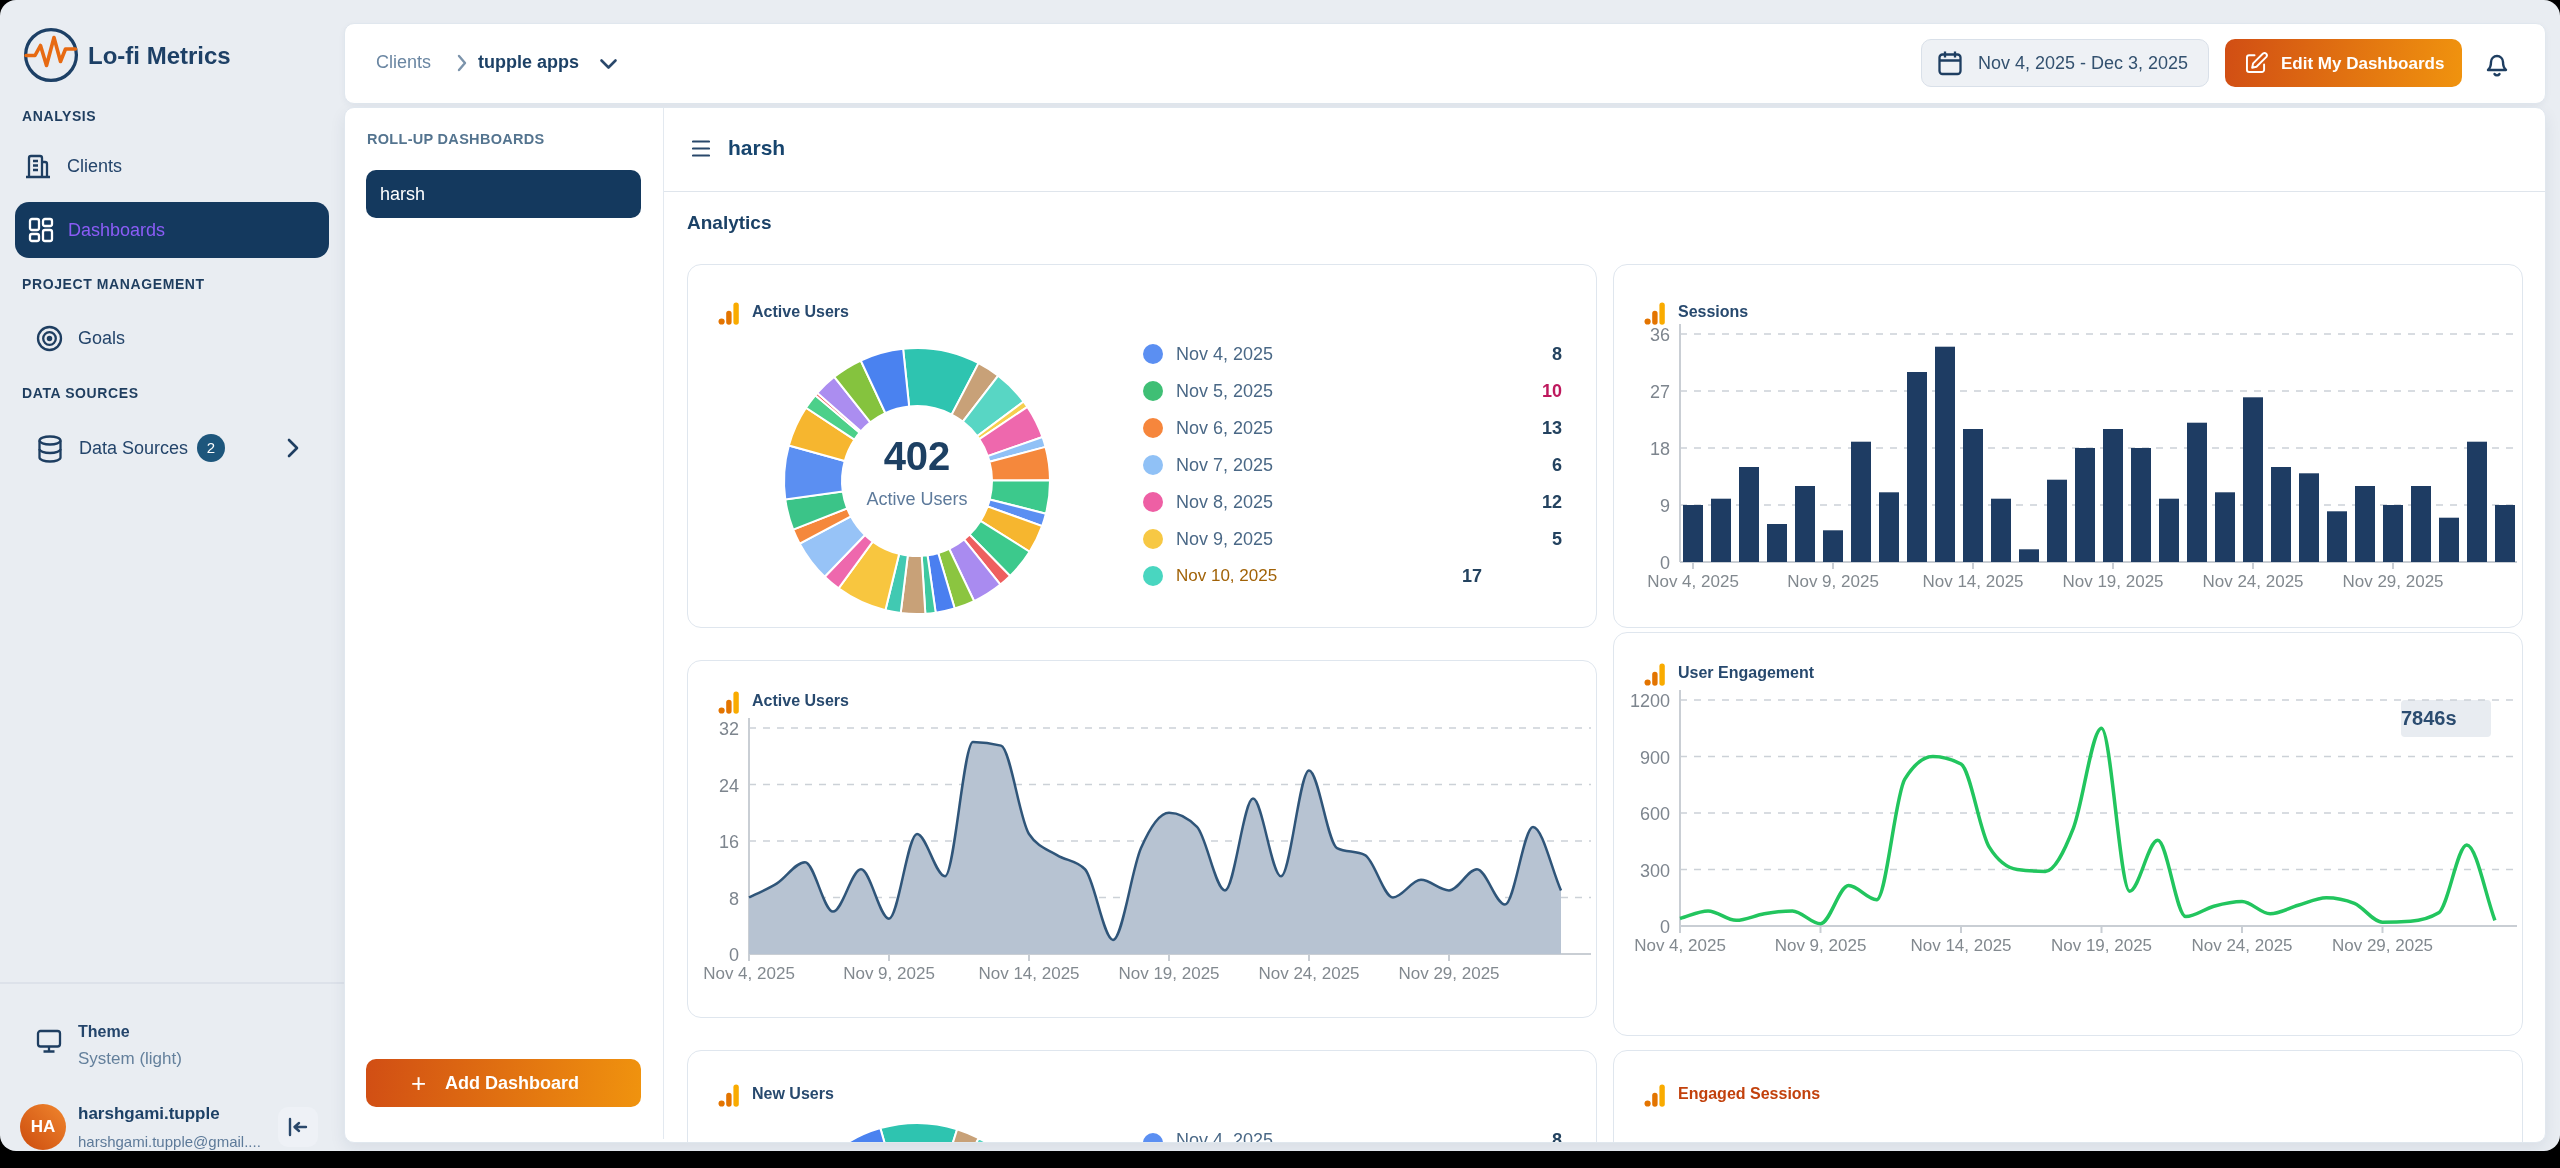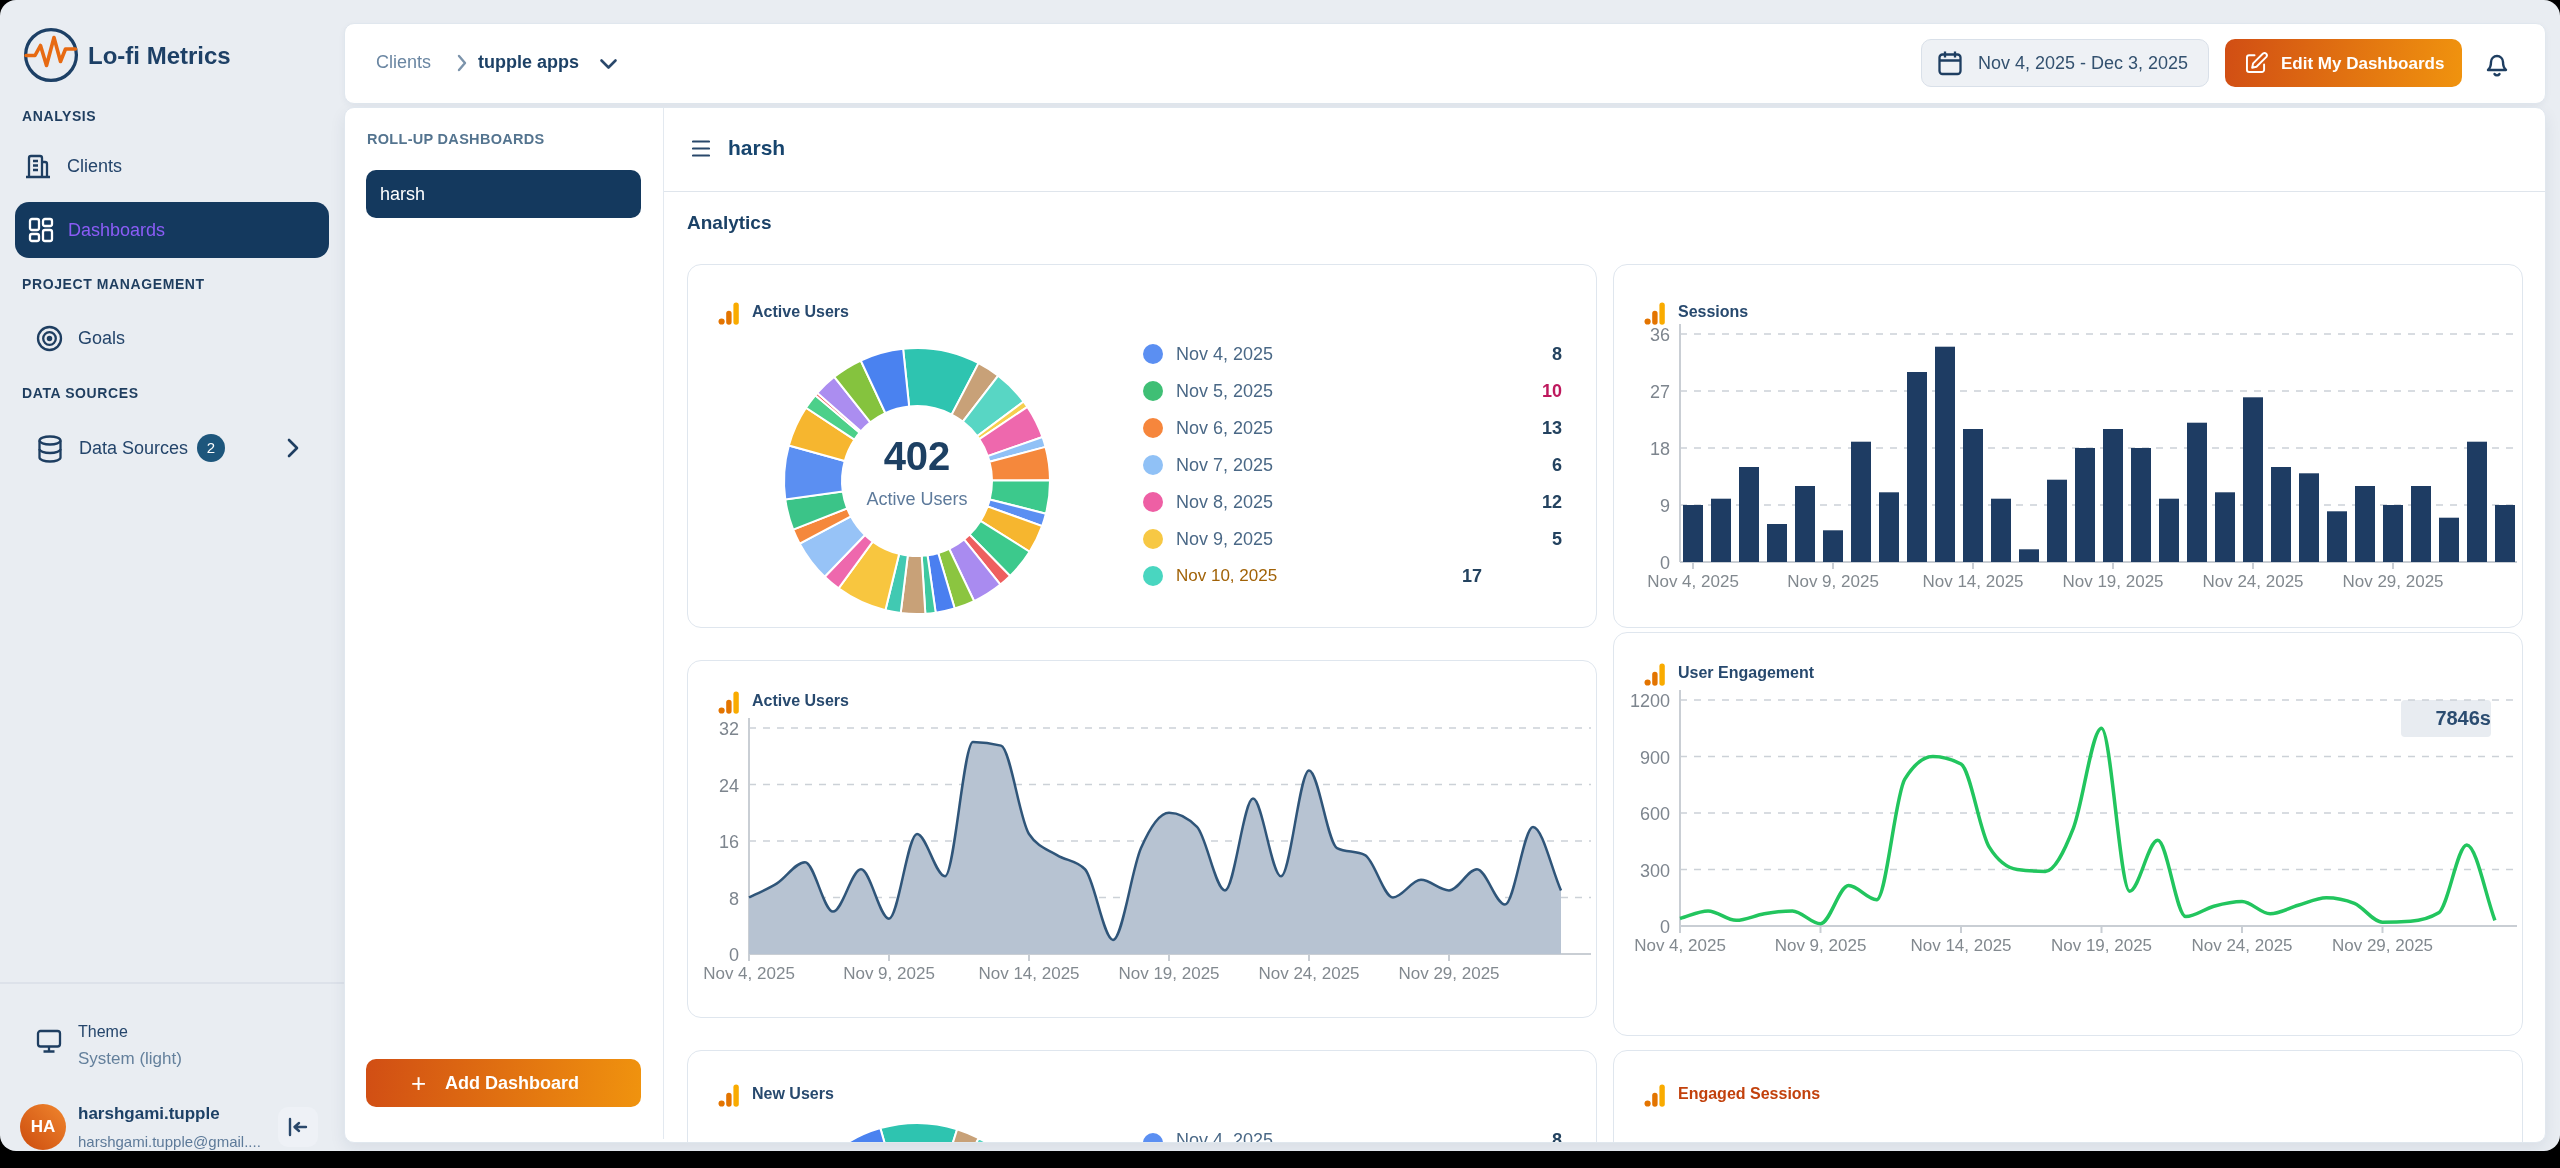--- a/index.html
+++ b/index.html
@@ -57,21 +57,21 @@
     <svg class="abs" style="left:286px;top:437px" width="14" height="22" viewBox="0 0 14 22">
 <path d="M3,3 l8,8 -8,8" fill="none" stroke="#1e3e61" stroke-width="2.6" stroke-linecap="round" stroke-linejoin="round"></path>
     </svg>
     <div class="abs" style="left:0;top:982px;width:344px;height:0;border-top:2px solid #dde2ea"></div>
     <svg class="abs" style="left:36px;top:1028px" width="26" height="26" viewBox="0 0 26 26">
 <g fill="none" stroke="#1e3e61" stroke-width="2.3" stroke-linejoin="round">
 <rect x="2" y="3" width="22" height="15.5" rx="2.5"></rect>
 <path d="M13,18.5 v4 M7.5,23.5 h11"></path>
 </g>
     </svg>
-    <div class="abs" style="left:78px;top:1024px;font-size:16px;font-weight:400;color:#24456b;line-height:1">Theme</div>
+    <div class="abs" style="left:78px;top:1024px;font-size:16px;font-weight:700;color:#24456b;line-height:1">Theme</div>
     <div class="abs" style="left:78px;top:1050px;font-size:17px;color:#64809c;line-height:1">System (light)</div>
     <div class="abs" style="left:20px;top:1104px;width:46px;height:46px;border-radius:50%;background:linear-gradient(225deg,#f0862e,#cc4c0e);color:#fff;font-size:17px;font-weight:700;text-align:center;line-height:46px">HA</div>
     <div class="abs" style="left:78px;top:1105px;font-size:17px;font-weight:700;color:#1d4166;line-height:1">harshgami.tupple</div>
     <div class="abs" style="left:78px;top:1134px;font-size:15px;color:#5d7a99;line-height:1">harshgami.tupple@gmail....</div>
     <div class="abs" style="left:278px;top:1107px;width:40px;height:40px;background:#eef1f6;border-radius:10px"></div>
     <svg class="abs" style="left:286px;top:1115px" width="24" height="24" viewBox="0 0 24 24">
 <g fill="none" stroke="#2a486b" stroke-width="2.4" stroke-linecap="round" stroke-linejoin="round">
 <path d="M4,4 v16 M20,12 H9 M13,8 l-4.5,4 4.5,4"></path>
       </g>
     </svg>
@@ -283,21 +283,21 @@
           <path d="M 61.00,236.50 C 70.33,231.79 79.67,228.26 89.00,222.38 C 98.33,216.49 107.67,201.19 117.00,201.19 C 126.33,201.19 135.67,250.62 145.00,250.62 C 154.33,250.62 163.67,208.25 173.00,208.25 C 182.33,208.25 191.67,257.69 201.00,257.69 C 210.33,257.69 219.67,172.94 229.00,172.94 C 238.33,172.94 247.67,215.31 257.00,215.31 C 266.33,215.31 275.67,81.12 285.00,81.12 C 294.33,81.12 303.67,82.30 313.00,84.66 C 322.33,87.01 331.67,158.81 341.00,172.94 C 350.33,187.06 359.67,188.24 369.00,194.12 C 378.33,200.01 387.67,198.83 397.00,208.25 C 406.33,217.67 415.67,278.88 425.00,278.88 C 434.33,278.88 443.67,208.25 453.00,187.06 C 462.33,165.88 471.67,151.75 481.00,151.75 C 490.33,151.75 499.67,156.46 509.00,165.88 C 518.33,175.29 527.67,229.44 537.00,229.44 C 546.33,229.44 555.67,137.62 565.00,137.62 C 574.33,137.62 583.67,215.31 593.00,215.31 C 602.33,215.31 611.67,109.38 621.00,109.38 C 630.33,109.38 639.67,182.35 649.00,187.06 C 658.33,191.77 667.67,189.42 677.00,194.12 C 686.33,198.83 695.67,236.50 705.00,236.50 C 714.33,236.50 723.67,218.84 733.00,218.84 C 742.33,218.84 751.67,229.44 761.00,229.44 C 770.33,229.44 779.67,208.25 789.00,208.25 C 798.33,208.25 807.67,243.56 817.00,243.56 C 826.33,243.56 835.67,165.88 845.00,165.88 C 854.33,165.88 863.67,208.25 873.00,229.44" fill="none" stroke="#2f5579" stroke-width="2.5"></path>
         </svg>
       </div>
       <div class="card" style="left:1268px;top:524px;height:404px">
         <svg style="position:absolute;left:30px;top:30px" width="22" height="23" viewBox="0 0 22 23">
           <circle cx="3.6" cy="19.5" r="3.1" fill="#e37400"></circle>
           <rect x="8.2" y="8.8" width="5.4" height="14" rx="2.7" fill="#e37400"></rect>
           <rect x="15.4" y="0.5" width="5.4" height="22.3" rx="2.7" fill="#f9ab00"></rect>
         </svg>
         <div style="position:absolute;left:64px;top:32px;font-size:16px;font-weight:700;color:#27496e;line-height:1">User Engagement</div>
-        <div class="abs" style="left:787px;top:67px;width:90px;height:37px;background:#e8ecf1;border-radius:4px;text-align:right;line-height:37px;font-size:20px;font-weight:700;color:#2b4c70">7846s</div>
+        <div class="abs" style="left:787px;top:67px;width:90px;height:37px;background:#e8ecf1;border-radius:4px;text-align:left;line-height:37px;font-size:20px;font-weight:700;color:#2b4c70">7846s</div>
         <svg width="910" height="364" viewBox="0 0 910 364" style="position:absolute;left:0;top:0">
           <text x="56" y="300.0" text-anchor="end" font-size="18" fill="#7d858e">0</text>
           <line x1="66" y1="236.5" x2="903" y2="236.5" stroke="#ccd1d7" stroke-width="1.6" stroke-dasharray="7 7"></line>
           <text x="56" y="243.5" text-anchor="end" font-size="18" fill="#7d858e">300</text>
           <line x1="66" y1="180.0" x2="903" y2="180.0" stroke="#ccd1d7" stroke-width="1.6" stroke-dasharray="7 7"></line>
           <text x="56" y="187.0" text-anchor="end" font-size="18" fill="#7d858e">600</text>
           <line x1="66" y1="123.5" x2="903" y2="123.5" stroke="#ccd1d7" stroke-width="1.6" stroke-dasharray="7 7"></line>
           <text x="56" y="130.5" text-anchor="end" font-size="18" fill="#7d858e">900</text>
           <line x1="66" y1="67.0" x2="903" y2="67.0" stroke="#ccd1d7" stroke-width="1.6" stroke-dasharray="7 7"></line>
           <text x="56" y="74.0" text-anchor="end" font-size="18" fill="#7d858e">1200</text>

